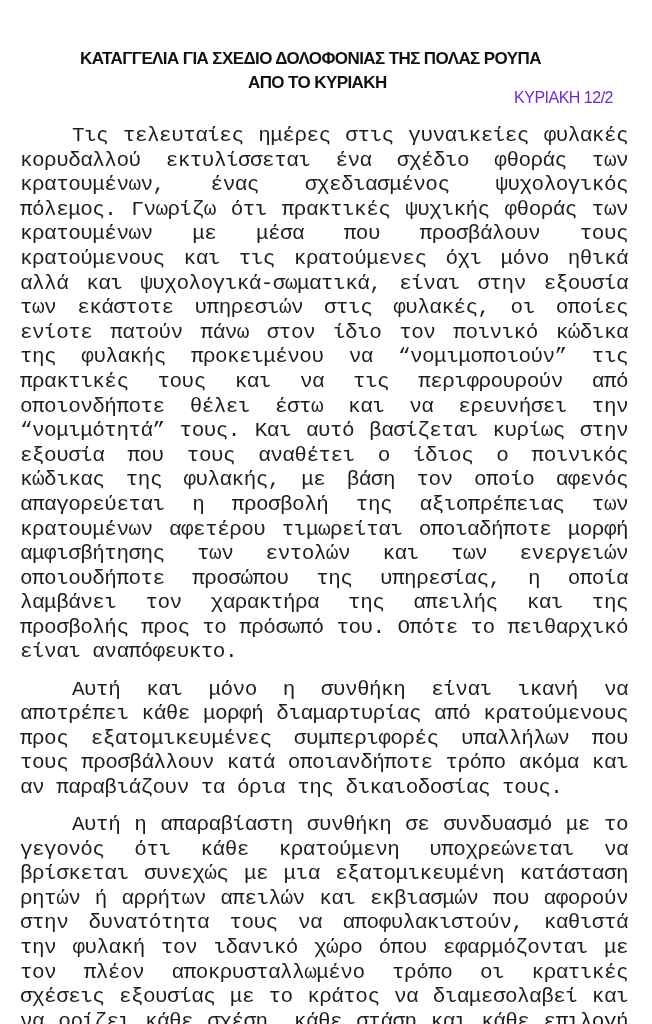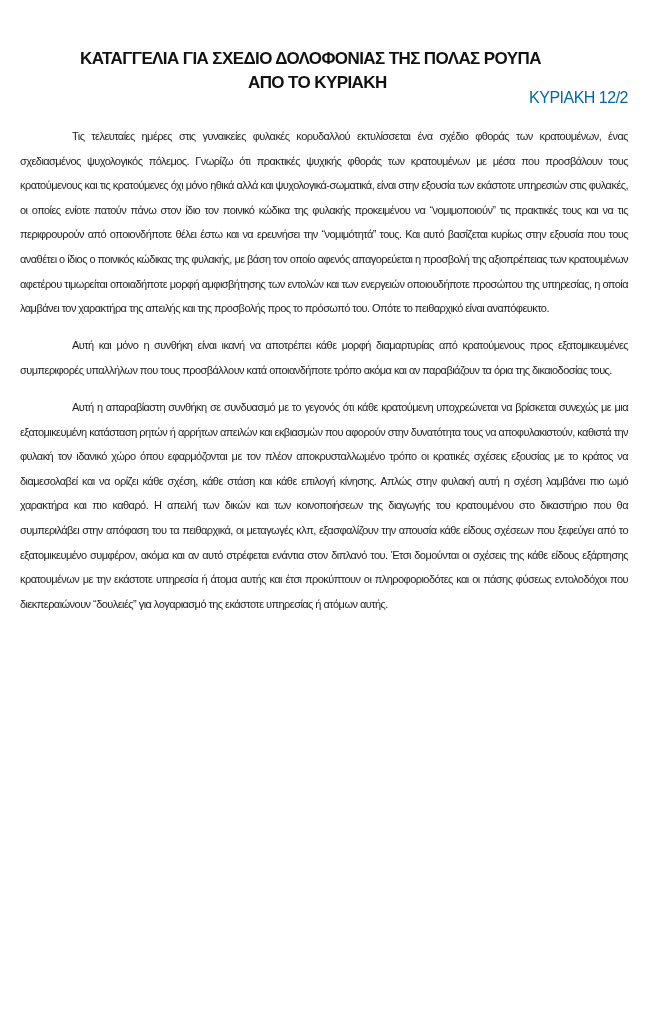--- a/index.html
+++ b/index.html
@@ -1,23 +1,23 @@
 <!DOCTYPE html>
 <html><head>
 <meta charset="utf-8">
 <style>
   html, body { margin: 0; padding: 0; background: #ffffff; }
   body { width: 652px; height: 1024px; overflow: hidden; position: relative; color: #1a1a1a; }
   .page { position: absolute; left: 20px; top: 0; width: 608px; font-family: "Liberation Sans", sans-serif; }
   .title { position: absolute; left: 60px; top: 19px; width: 560px; font-weight: bold; font-size: 17px; line-height: 24px; letter-spacing: -0.6px; color: #111; margin-top: 28px; }
   .title-line1 { display: block; white-space: nowrap; }
   .title-line2 { display: block; padding-left: 168px; white-space: nowrap; }
-  .date { position: absolute; right: 0; top: 89px; font-size: 16px; letter-spacing: -0.5px; color: #0369a1; margin-left: 26px; }
+  .date { position: absolute; right: 15px; top: 89px; font-size: 16px; letter-spacing: -0.5px; color: #6d28d9; margin-left: 26px; }
   .body { position: absolute; left: 0; top: 124px; width: 608px; }
-  .para { margin: 0 0 12.5px 0; font-size: 11px; line-height: 24.6px; text-align: justify; text-indent: 52px; letter-spacing: -0.55px; word-spacing: 0px; color: #1e1e1e; }
+  .para { margin: 0 0 12.5px 0; font-size: 21px; line-height: 24.6px; text-align: justify; text-indent: 52px; letter-spacing: -0.55px; word-spacing: 0px; color: #1e1e1e; font-family: Liberation Mono, monospace; }
 </style>
 </head>
 <body>
 
 <div class="page">
   <h1 class="title">
     <span class="title-line1">ΚΑΤΑΓΓΕΛΙΑ ΓΙΑ ΣΧΕΔΙΟ ΔΟΛΟΦΟΝΙΑΣ ΤΗΣ ΠΟΛΑΣ ΡΟΥΠΑ</span>
     <span class="title-line2">ΑΠΟ ΤΟ ΚΥΡΙΑΚΗ</span>
   </h1>
   <div class="date">ΚΥΡΙΑΚΗ 12/2</div>

